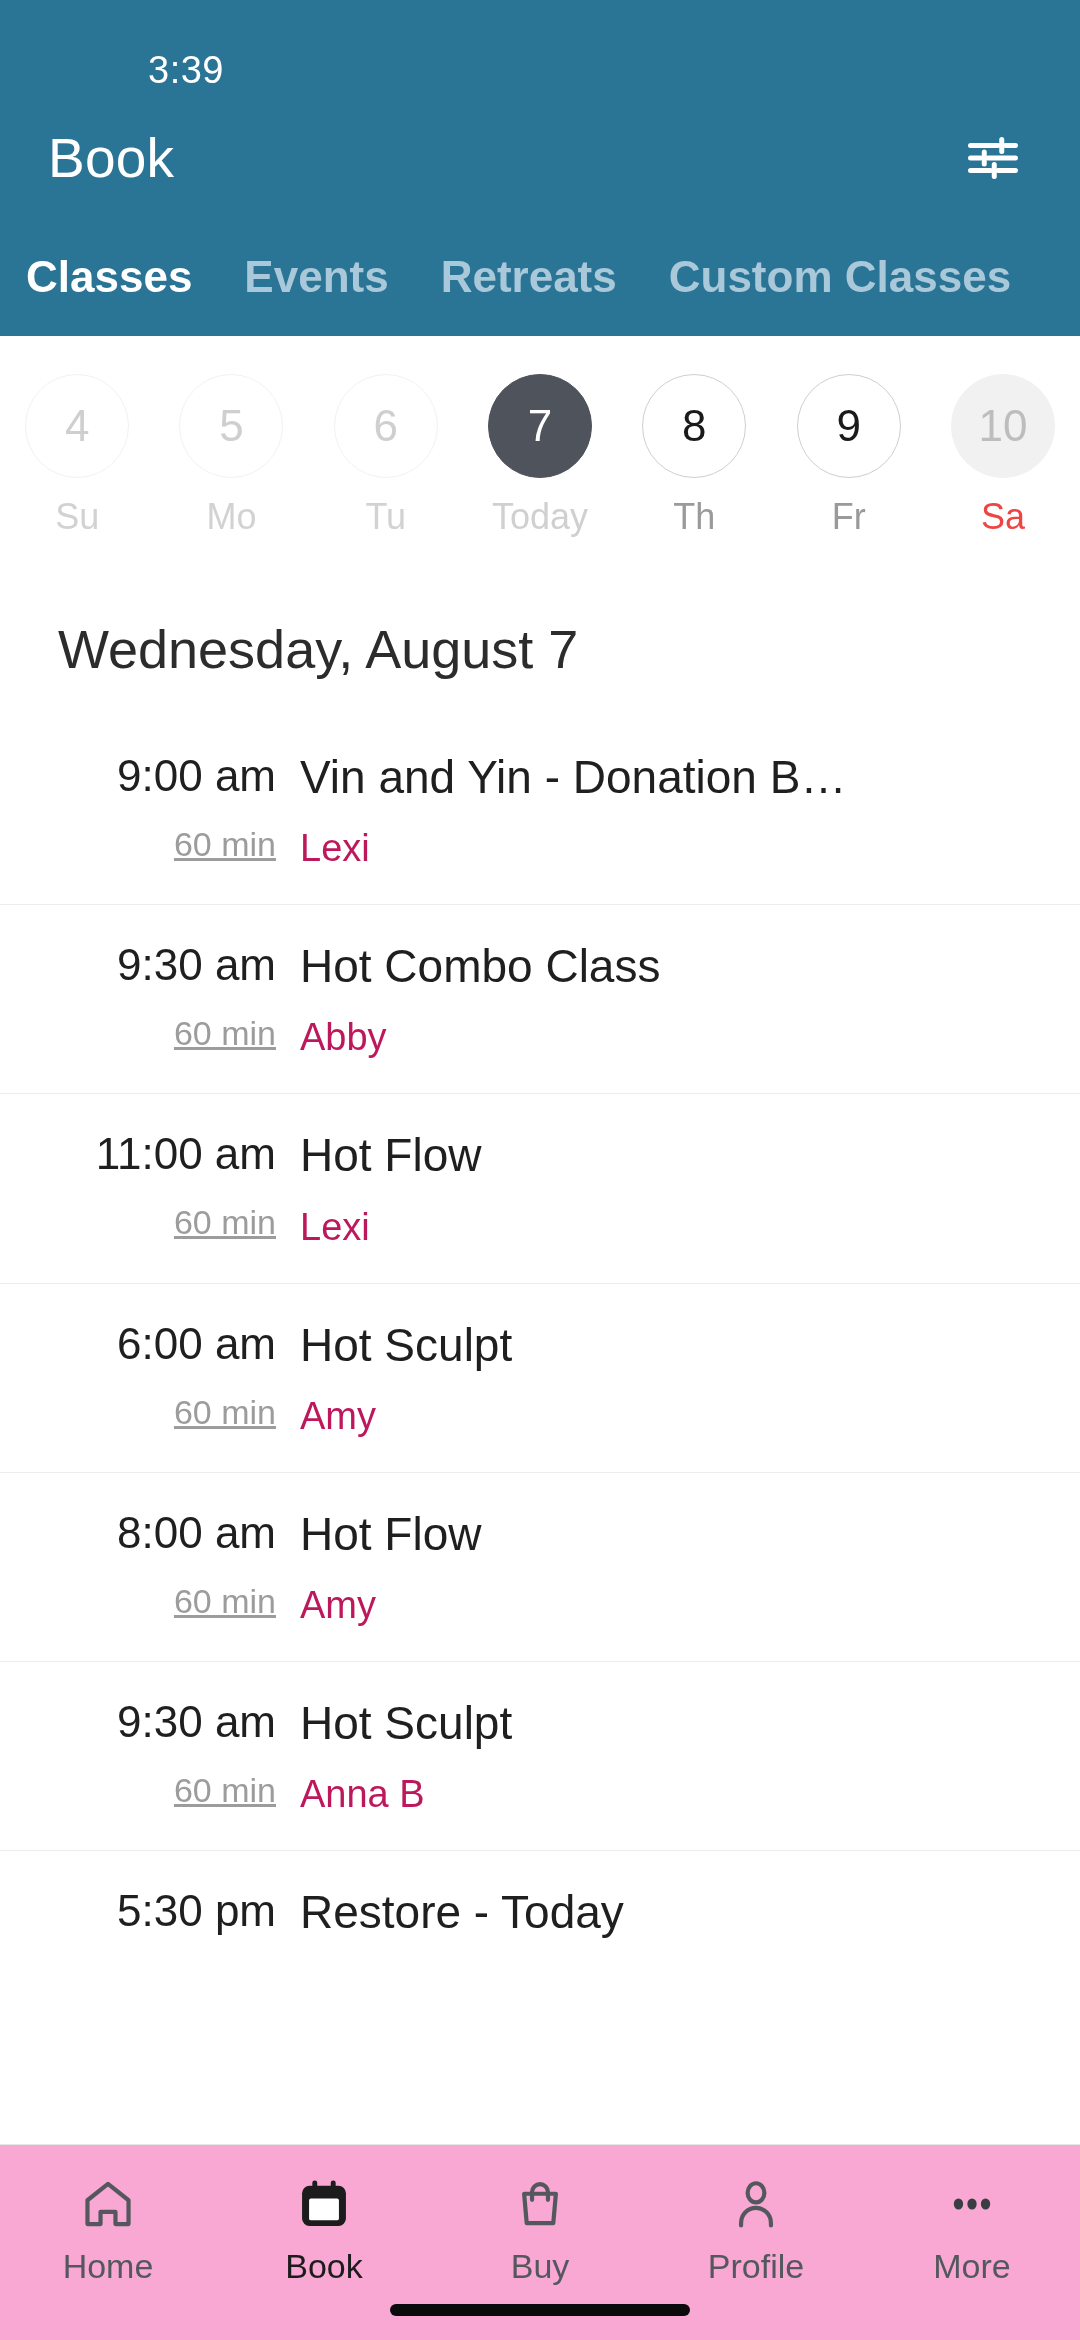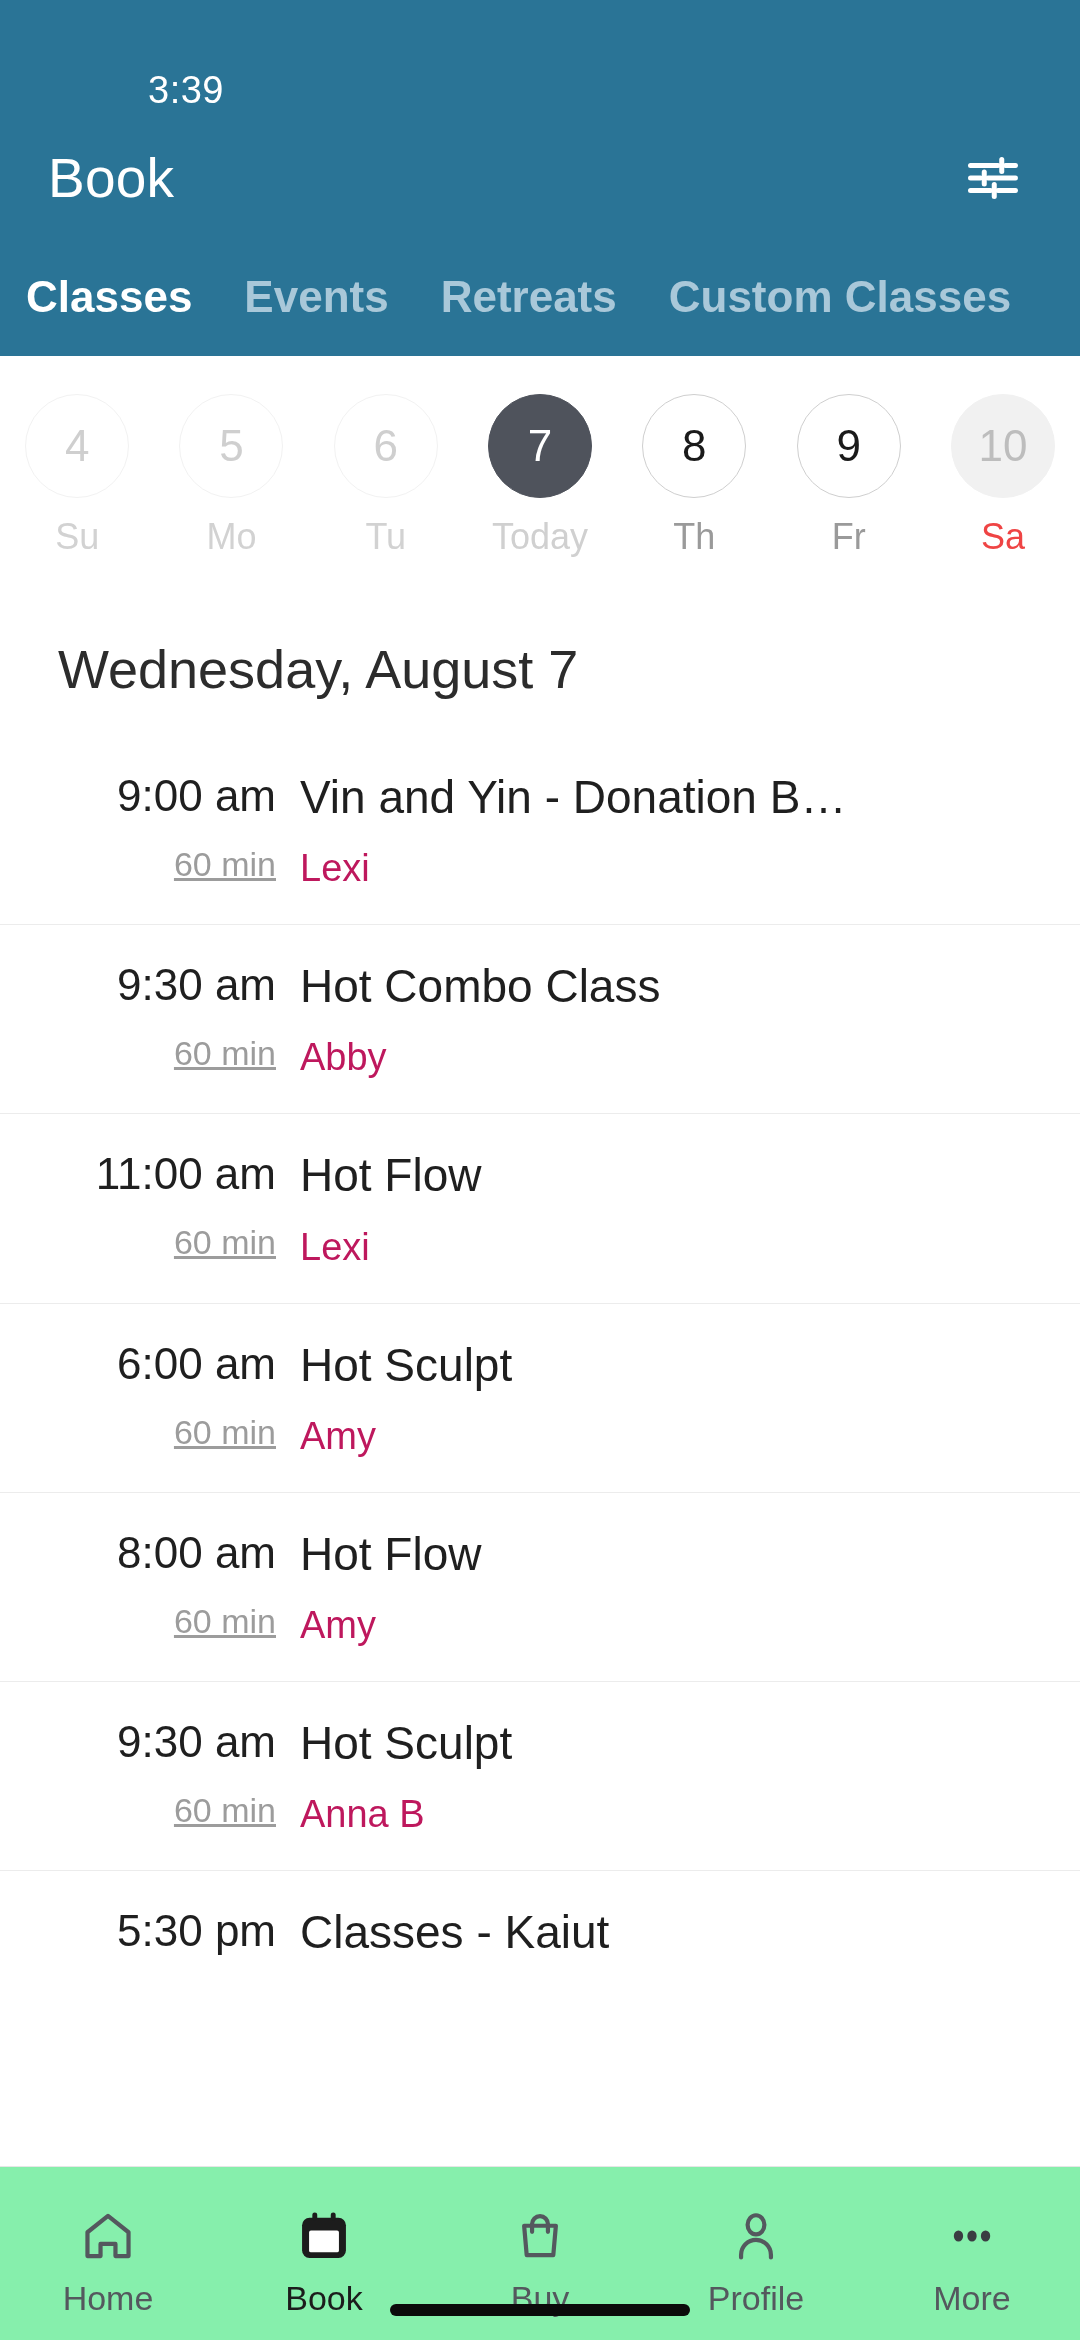--- a/index.html
+++ b/index.html
@@ -14,21 +14,21 @@
     width:1080px; height:2340px;
     display:flex; flex-direction:column;
     background:#ffffff;
   }
 
   
   .header {
     background:#2a7496;
     color:#ffffff;
     flex:0 0 auto;
-    padding-top:62px;
+    padding-top:42px;
   }
   .statusbar {
     height:56px;
     display:flex; align-items:center;
     padding-left:148px;
   }
   .statusbar .clock {
     font-size:38px;
     letter-spacing:0.5px;
     color:#ffffff;
@@ -170,26 +170,26 @@
   }
   .instructor {
     font-size:38px;
     color:#be185d;
     margin-top:22px;
   }
 
   
   .bottomnav {
     flex:0 0 auto;
-    height:174px;
+    height:196px;
     border-top:1.5px solid #e6e6e6;
-    background:#86efac;
+    background:#f9a8d4;
     display:flex;
     align-items:flex-start;
-    padding-top:38px;
+    padding-top:28px;
   }
   .navitem {
     flex:1 1 0;
     display:flex; flex-direction:column;
     align-items:center;
     cursor:pointer;
   }
   .navicon {
     height:62px;
     display:flex; align-items:center; justify-content:center;
@@ -347,21 +347,21 @@
         <div class="instructor">Anna B</div>
       </div>
     </div>
 
     <div class="classrow">
       <div class="timecol">
         <div class="time">5:30 pm</div>
         <div class="duration"></div>
       </div>
       <div class="infocol">
-        <div class="classname">Classes - Kaiut</div>
+        <div class="classname">Restore - Today</div>
         <div class="instructor"></div>
       </div>
     </div>
 
   </div>
 
   <div class="bottomnav">
 
     <div class="navitem">
       <div class="navicon">

